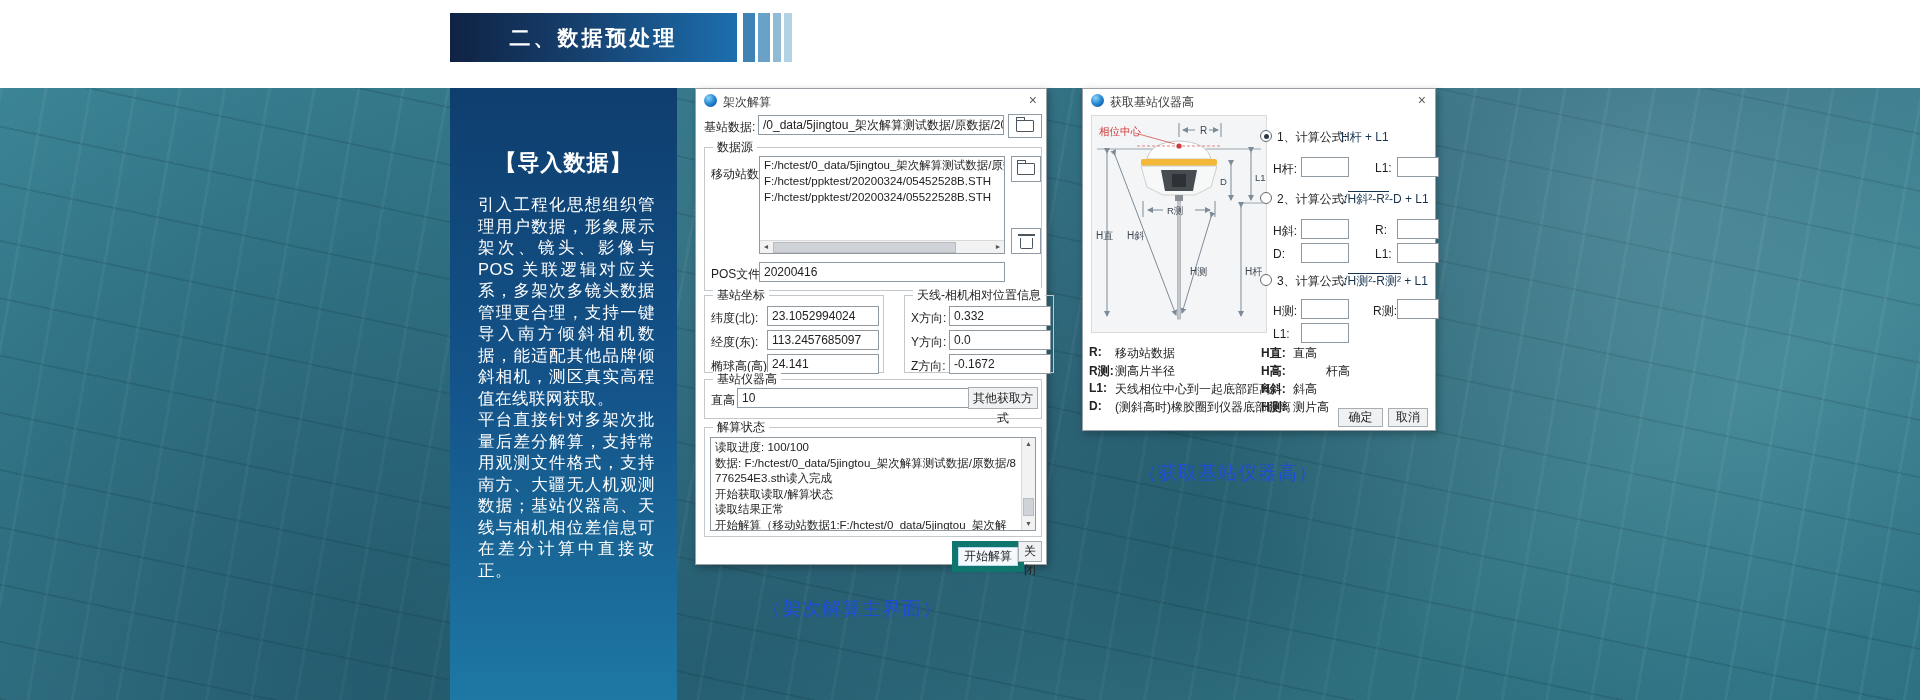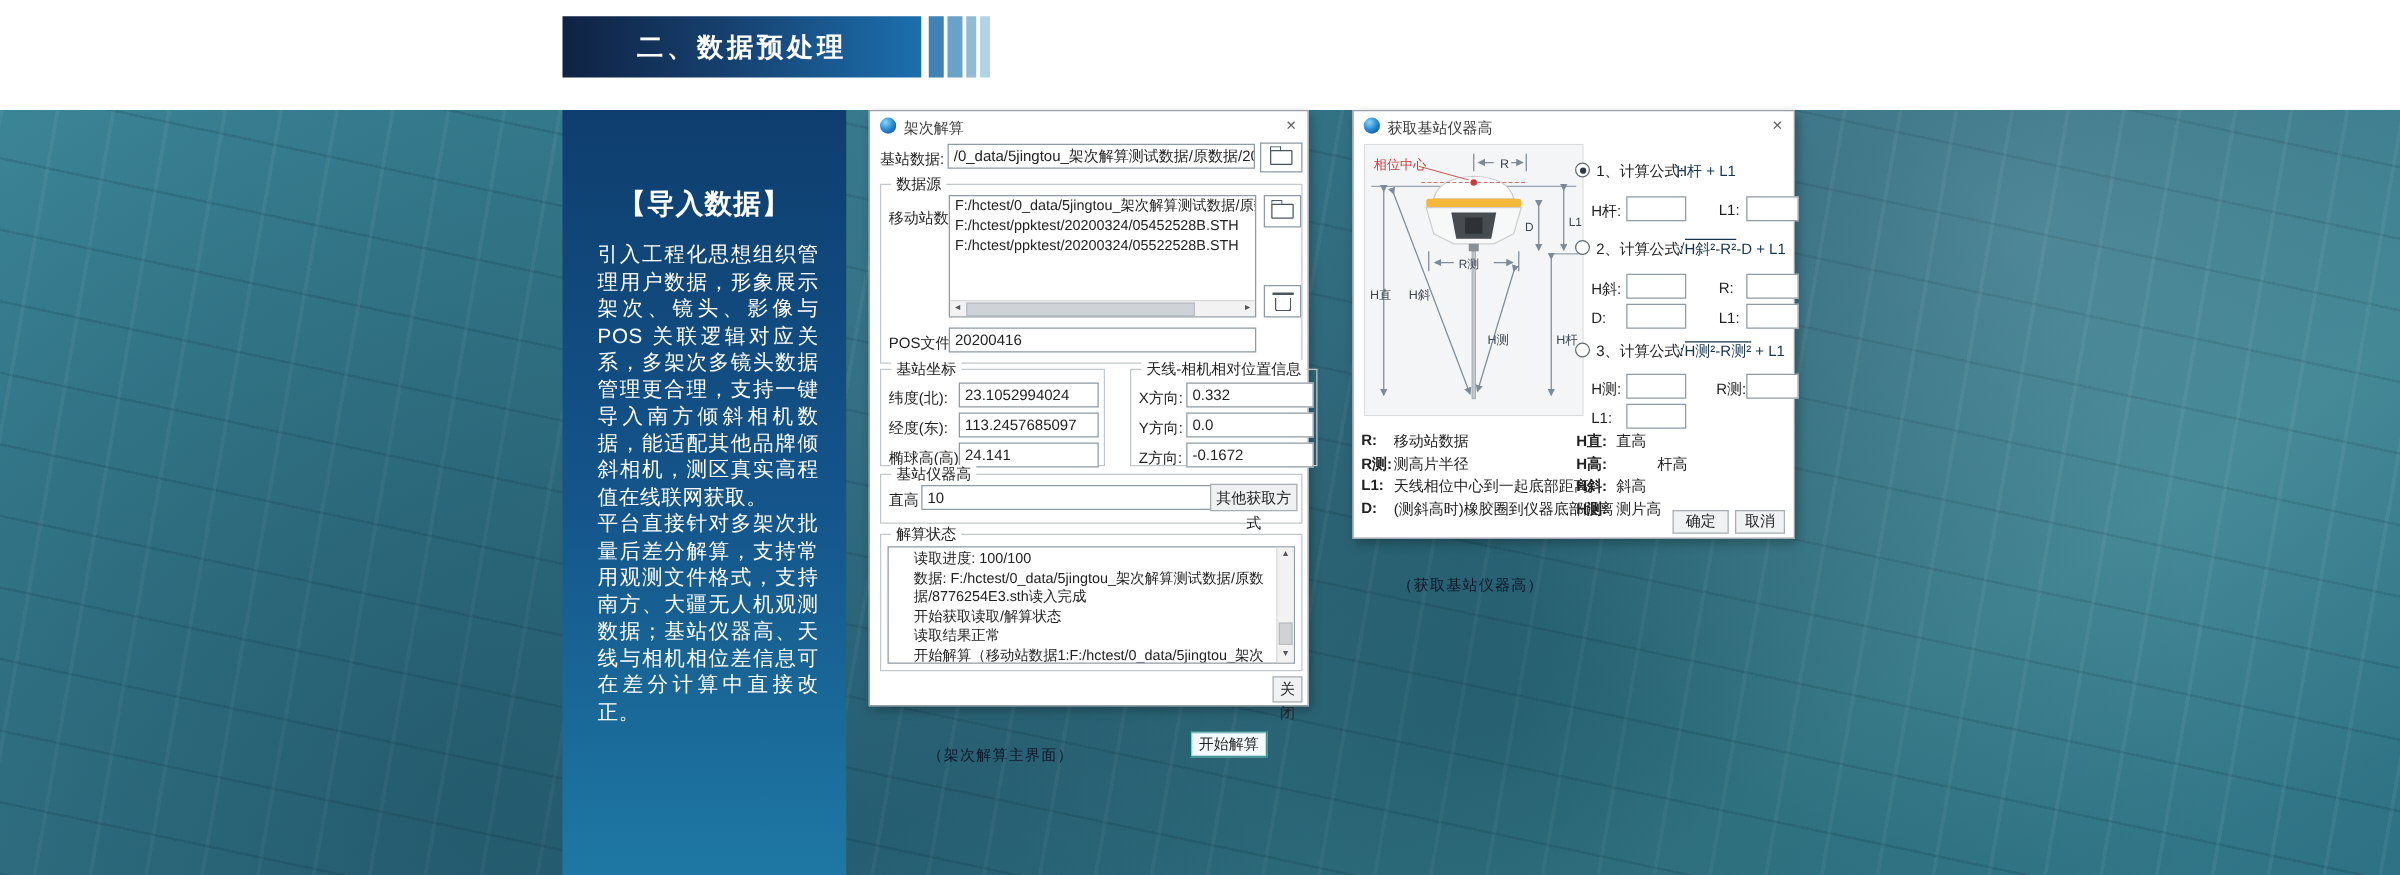--- a/index.html
+++ b/index.html
@@ -45,54 +45,54 @@
     background:radial-gradient(circle at 35% 30%, #8fd4f5, #2b8fd6 45%, #0b4f9e 90%);}
   .tbar .tt{position:absolute;left:27px;top:5px;font-size:12px;color:#3c3c3c;white-space:nowrap;}
   .close-x{position:absolute;right:9px;top:3px;font-size:14px;color:#5c5c5c;cursor:pointer;}
   .lbl{position:absolute;white-space:nowrap;color:#1f1f1f;}
   .inp{position:absolute;border:1px solid #8f9aa3;background:#fff;padding:2px 4px;
     white-space:nowrap;overflow:hidden;height:14px;line-height:14px;font-size:12px;}
   .grp{position:absolute;border:1px solid #c3c8cc;}
   .gl{position:absolute;top:-8px;left:8px;background:#fff;padding:0 4px;line-height:14px;white-space:nowrap;}
   .btn{position:absolute;background:#f0f1f2;border:1px solid #a8adb2;text-align:center;
     font-size:12px;cursor:pointer;color:#1f1f1f;}
-  .btn.primary{border:1px solid #0f766e;box-shadow:inset 0 0 0 1px #bcd9f2;background:#f4f9fd;margin-top:44px;}
+  .btn.primary{border:6px solid #0f766e;box-shadow:inset 0 0 0 1px #bcd9f2;background:#f4f9fd;}
   .ibtn{position:absolute;background:#fff;border:1px solid #8f9aa3;display:flex;align-items:center;justify-content:center;cursor:pointer;}
   .folder-glyph{width:16px;height:10px;border:1.5px solid #4a5560;border-radius:1px;position:relative;}
   .folder-glyph::before{content:"";position:absolute;top:-4.5px;left:-1.5px;width:7px;height:3px;
     border:1.5px solid #4a5560;border-bottom:none;border-radius:1px 1px 0 0;}
   .trash-glyph{width:11px;height:10px;border:1.5px solid #4a5560;border-top:none;border-radius:0 0 2px 2px;position:relative;margin-top:4px;}
   .trash-glyph::before{content:"";position:absolute;top:-4px;left:-3px;width:17px;height:2px;background:#4a5560;}
   .listbox{position:absolute;border:1px solid #8f9aa3;background:#fff;overflow:hidden;}
   .listbox .row{height:15px;line-height:15px;padding:1px 4px 0 4px;white-space:nowrap;overflow:hidden;font-size:11.5px;}
   .hsb{position:absolute;left:0;right:0;bottom:0;height:12px;background:#f2f2f2;border-top:1px solid #d9d9d9;}
   .hsb .sa{position:absolute;top:0;width:12px;height:12px;font-size:7px;line-height:12px;text-align:center;color:#555;}
   .hsb .sa.l{left:0;} .hsb .sa.r{right:0;}
   .hsb .thumb{position:absolute;left:13px;top:1px;height:9px;width:74%;background:#cfd2d6;border:1px solid #b9bcc0;}
   .statarea{position:absolute;border:1px solid #8f9aa3;background:#fff;overflow:hidden;}
-  .statarea .txt{position:absolute;left:20px;top:2px;right:18px;font-size:11.5px;line-height:15.5px;word-break:break-all;}
+  .statarea .txt{position:absolute;left:4px;top:2px;right:18px;font-size:11.5px;line-height:15.5px;word-break:break-all;}
   .vsb{position:absolute;top:0;bottom:0;right:0;width:13px;background:#f2f2f2;border-left:1px solid #d9d9d9;}
   .vsb .sa{position:absolute;left:0;width:13px;height:12px;font-size:7px;text-align:center;line-height:12px;color:#555;}
   .vsb .sa.u{top:0;} .vsb .sa.d{bottom:0;}
   .vsb .thumb{position:absolute;left:1px;right:1px;bottom:14px;height:16px;background:#cfd2d6;border:1px solid #b9bcc0;}
 
   
   .dlg1{left:695px;top:88px;width:350px;height:475px;}
   
   .dlg2{left:1082px;top:88px;width:352px;height:341px;}
   .radio{display:inline-block;width:10px;height:10px;border:1px solid #5f6a73;border-radius:50%;
     vertical-align:-1px;margin-right:5px;position:relative;background:#fff;}
   .radio.sel::after{content:"";position:absolute;left:2.5px;top:2.5px;width:5px;height:5px;border-radius:50%;background:#2f3a44;}
   .opt{position:absolute;left:177px;white-space:nowrap;}
   .frm{position:absolute;left:81px;top:0;white-space:nowrap;color:#17344f;}
   .rad{border-top:1px solid #17344f;}
   .legend-k{position:absolute;font-weight:bold;white-space:nowrap;}
   .legend-v{position:absolute;white-space:nowrap;}
 
-  .caption{position:absolute;color:#0f172a;font-size:12px;text-align:left;width:220px;letter-spacing:1px;}
+  .caption{position:absolute;color:#1d4ed8;font-size:19px;text-align:center;width:220px;letter-spacing:1px;}
 </style>
 </head>
 <body>
 
 <div class="stage">
   <div class="photo-bg"></div>
 
   <div class="banner">
     <span>二、数据预处理</span>
   </div>

